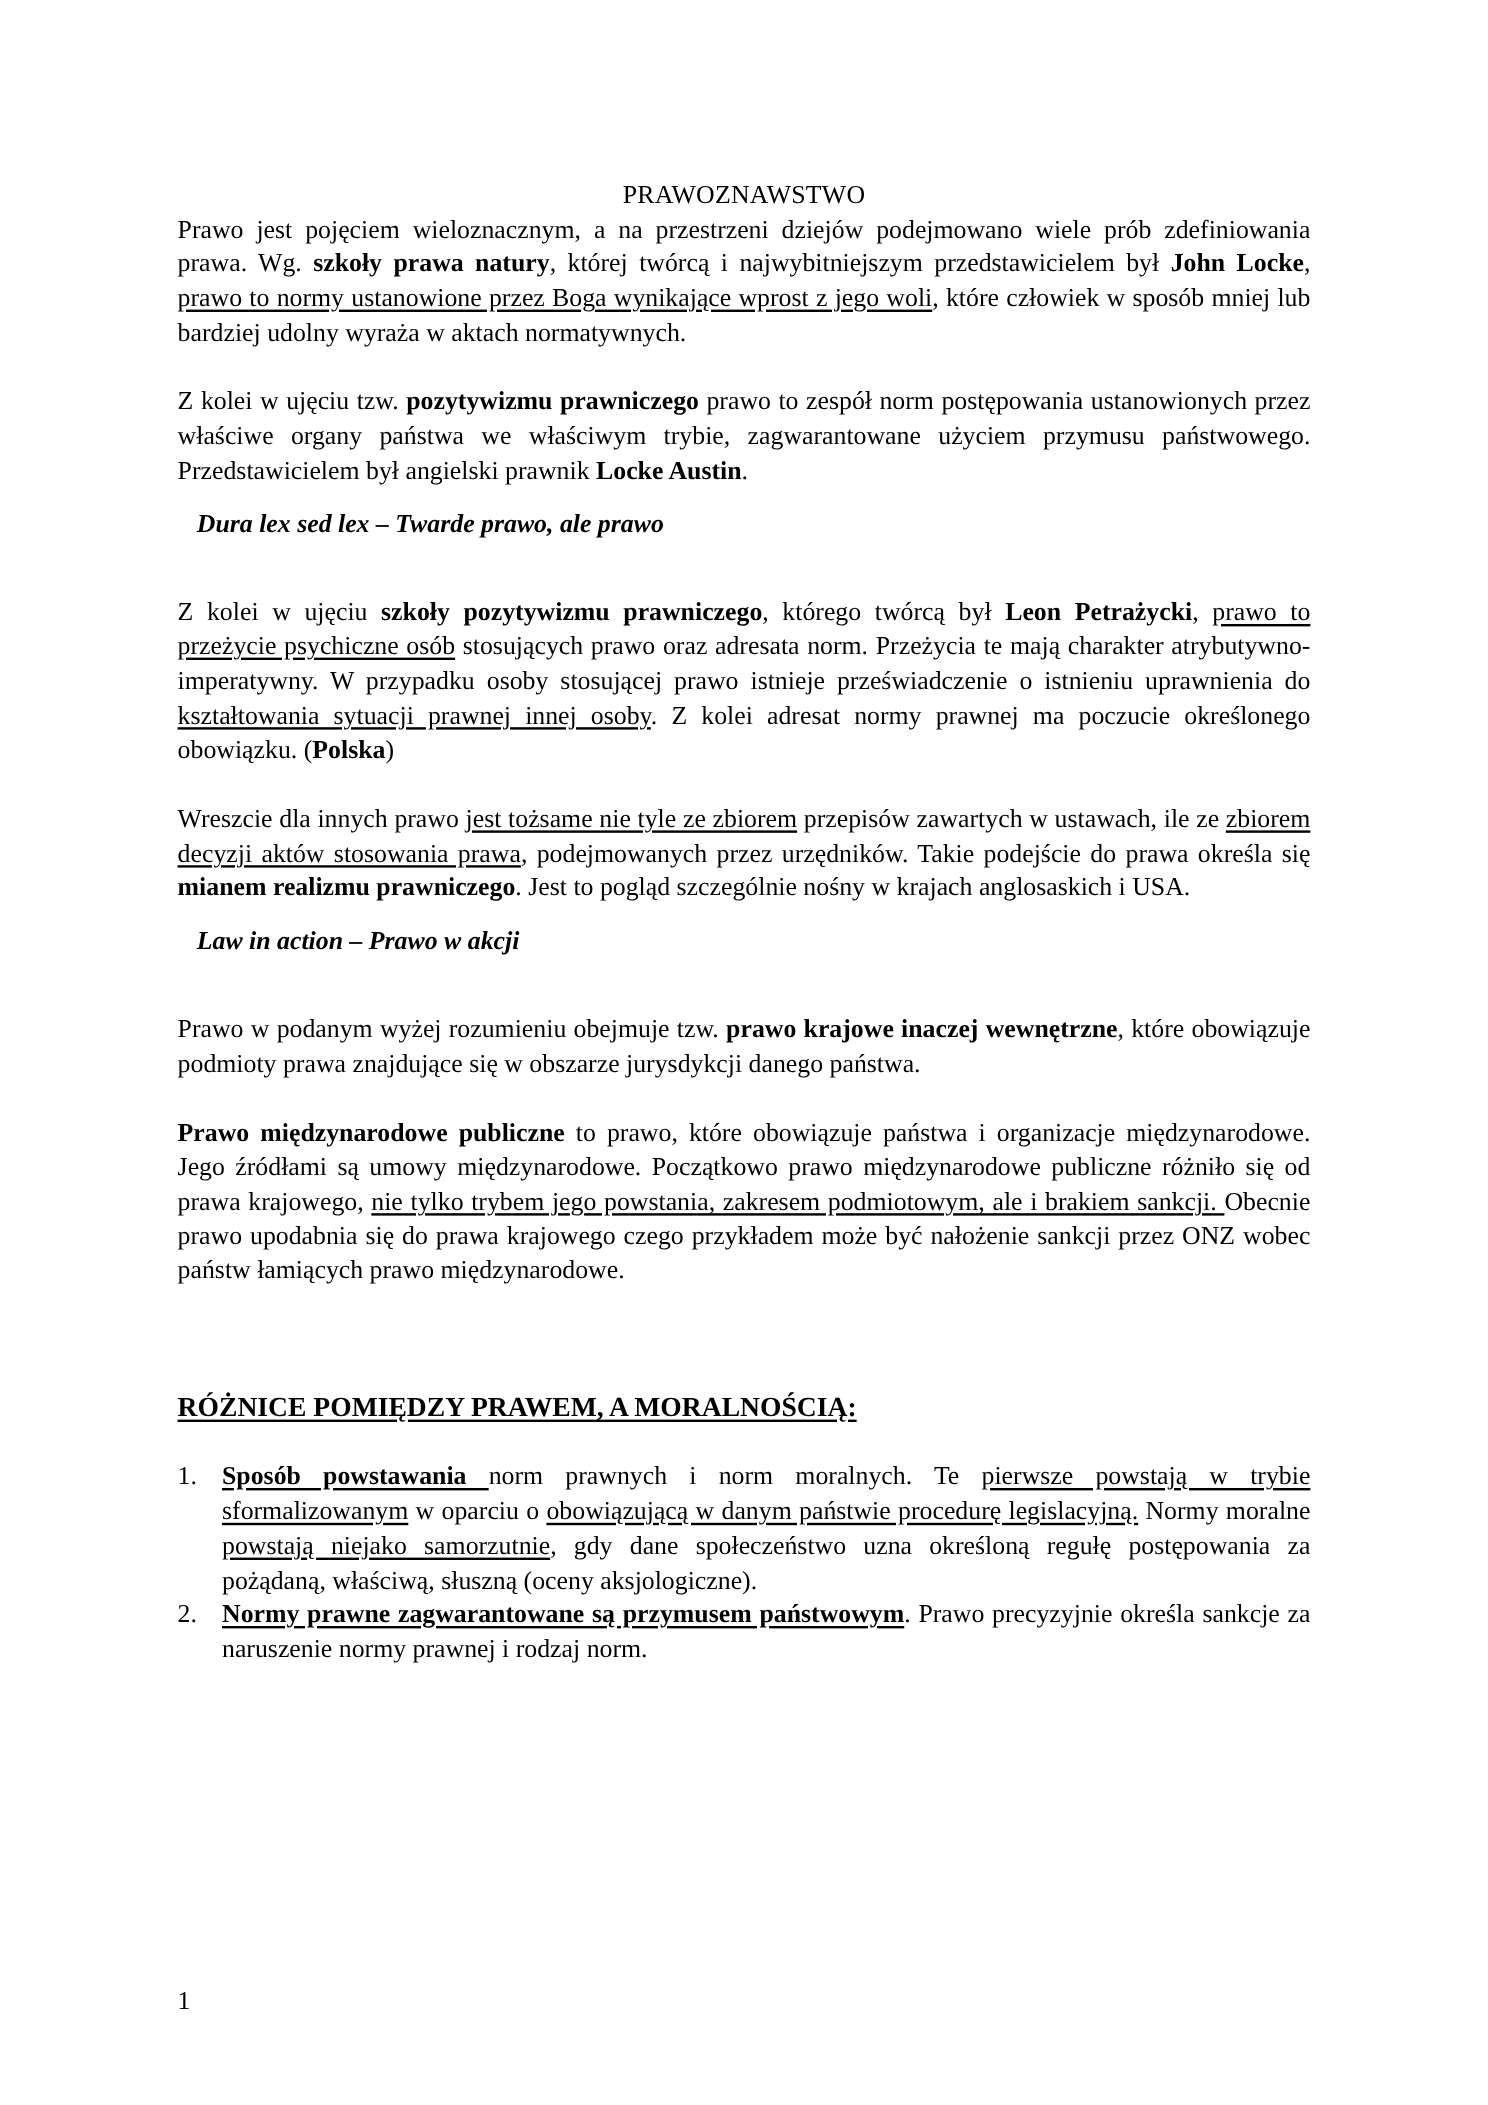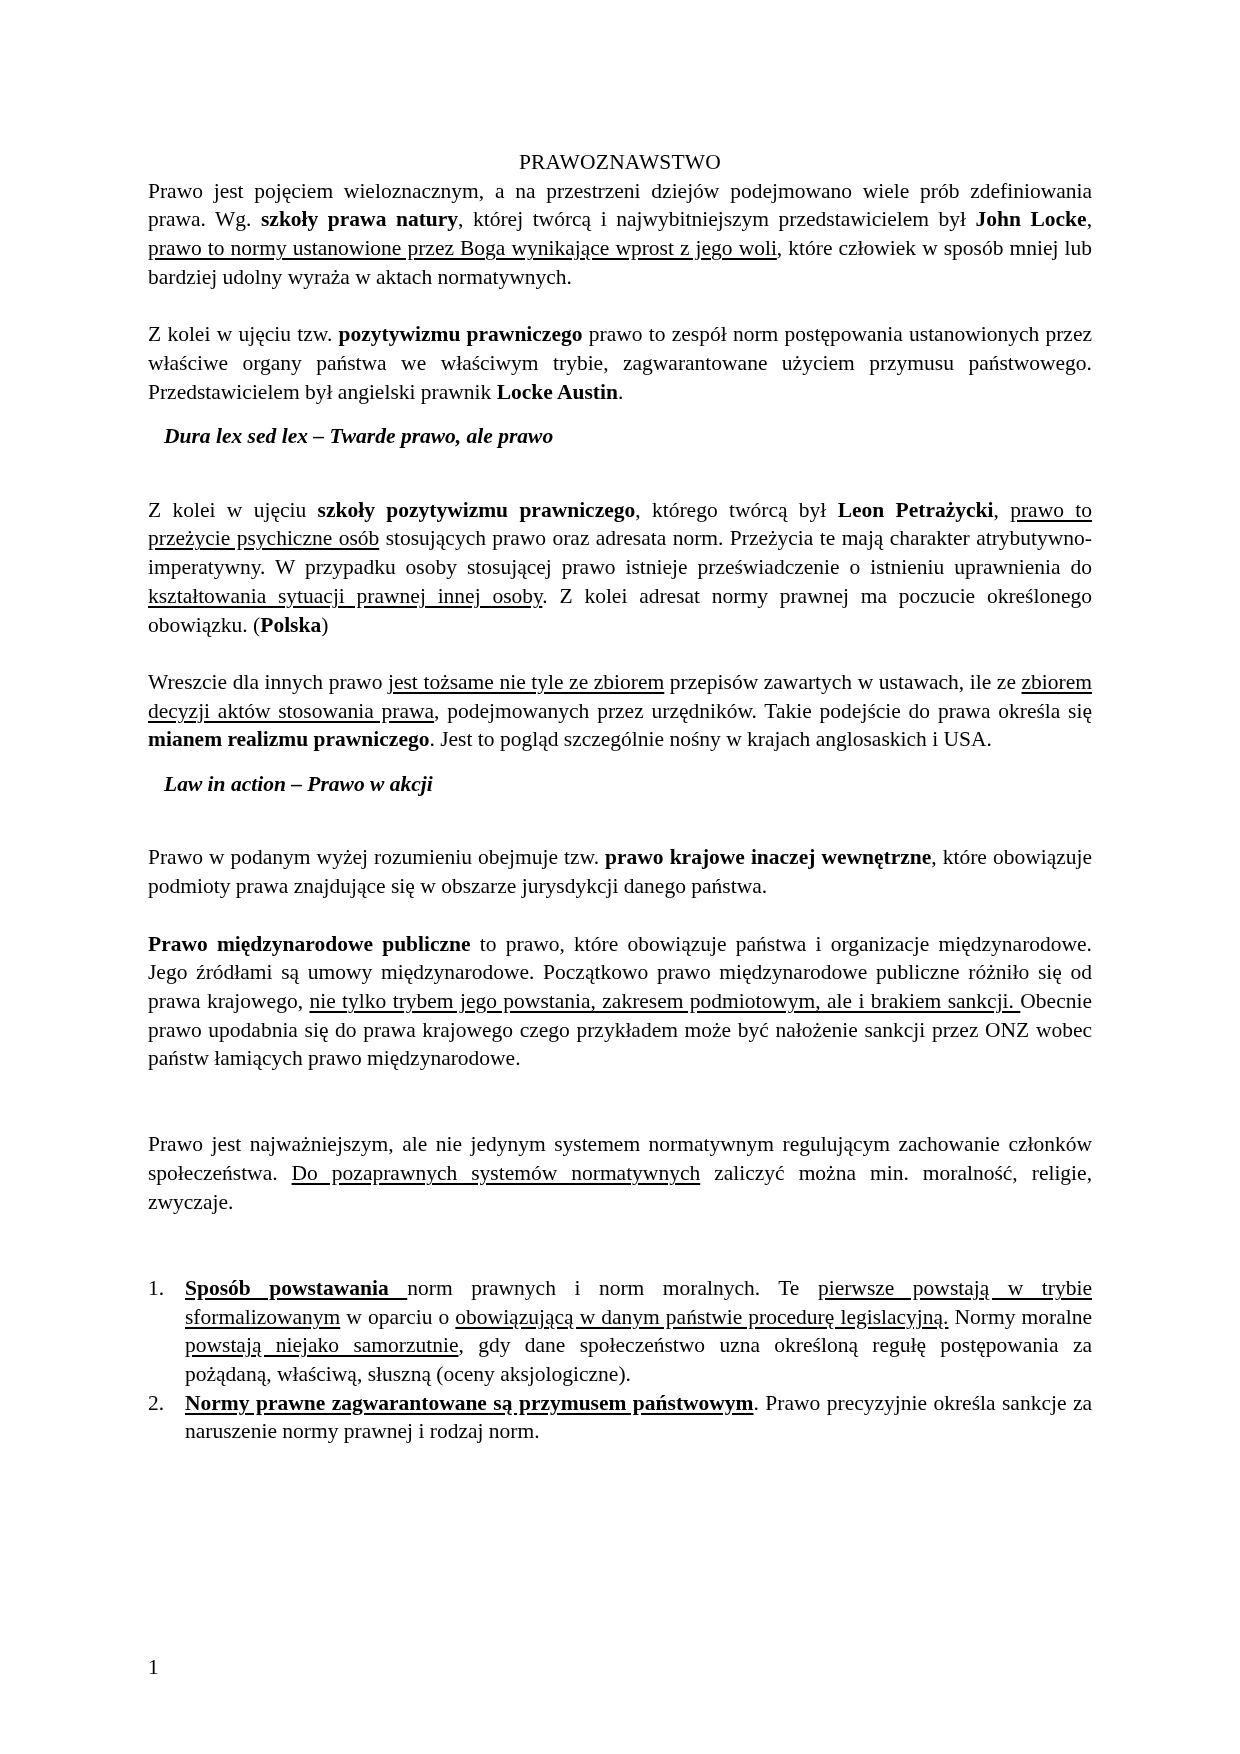--- a/index.html
+++ b/index.html
@@ -40,23 +40,23 @@
         <p class="para"><span>Z kolei w ujęciu </span><span class="b">szkoły pozytywizmu prawniczego</span><span>, którego twórcą był </span><span class="b">Leon Petrażycki</span><span>, </span><span class="u">prawo to przeżycie psychiczne osób</span><span> stosujących prawo oraz adresata norm. Przeżycia te mają charakter atrybutywno-imperatywny. W przypadku osoby stosującej prawo istnieje przeświadczenie o istnieniu uprawnienia do </span><span class="u">kształtowania sytuacji prawnej innej osoby</span><span>. Z kolei adresat normy prawnej ma poczucie określonego obowiązku. (</span><span class="b">Polska</span><span>)</span></p>
         <div class="gap"></div>
         <p class="para"><span>Wreszcie dla innych prawo </span><span class="u">jest tożsame nie tyle ze zbiorem</span><span> przepisów zawartych w ustawach, ile ze </span><span class="u">zbiorem decyzji aktów stosowania prawa</span><span>, podejmowanych przez urzędników. Takie podejście do prawa określa się </span><span class="b">mianem realizmu prawniczego</span><span>. Jest to pogląd szczególnie nośny w krajach anglosaskich i USA.</span></p>
         <p class="heading-b">Law in action – Prawo w akcji</p>
         <div class="gap"></div>
         <p class="para"><span>Prawo w podanym wyżej rozumieniu obejmuje tzw. </span><span class="b">prawo krajowe inaczej wewnętrzne</span><span>, które obowiązuje podmioty prawa znajdujące się w obszarze jurysdykcji danego państwa.</span></p>
         <div class="gap"></div>
         <p class="para"><span class="b">Prawo międzynarodowe publiczne</span><span> to prawo, które obowiązuje państwa i organizacje międzynarodowe. Jego źródłami są umowy międzynarodowe. Początkowo prawo międzynarodowe publiczne różniło się od prawa krajowego, </span><span class="u">nie tylko trybem jego powstania, zakresem podmiotowym, ale i brakiem sankcji. </span><span>Obecnie prawo upodabnia się do prawa krajowego czego przykładem może być nałożenie sankcji przez ONZ wobec państw łamiących prawo międzynarodowe.</span></p>
         <div class="gap"></div>
         <div class="gap"></div>
-        <p class="para"><span>Prawo jest najważniejszym, ale nie jedynym systemem normatywnym regulującym zachowanie członków społeczeństwa. </span><span class="u">Do pozaprawnych systemów normatywnych</span><span> zaliczyć można min. moralność, religie, zwyczaje.</span></p>
         <div class="gap"></div>
       </div>
+    <p class="big-heading">RÓŻNICE POMIĘDZY PRAWEM, A MORALNOŚCIĄ:</p>
     <div class="gap"></div>
     <ol class="diffs" id="diffs">
         <li><span class="num">1.</span><span class="b u">Sposób powstawania </span><span>norm prawnych i norm moralnych. Te </span><span class="u">pierwsze powstają w trybie sformalizowanym</span><span> w oparciu o </span><span class="u">obowiązującą w danym państwie procedurę legislacyjną.</span><span> Normy moralne </span><span class="u">powstają niejako samorzutnie</span><span>, gdy dane społeczeństwo uzna określoną regułę postępowania za pożądaną, właściwą, słuszną (oceny aksjologiczne).</span></li>
         <li><span class="num">2.</span><span class="b u">Normy prawne zagwarantowane są przymusem państwowym</span><span>. Prawo precyzyjnie określa sankcje za naruszenie normy prawnej i rodzaj norm.</span></li>
       </ol>
   </div>
   <div class="page-number">1</div>
 </div>
 
 </body></html>

